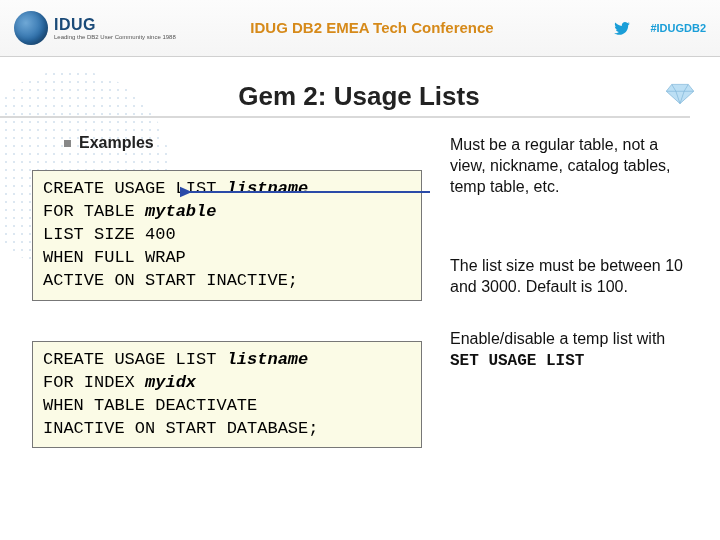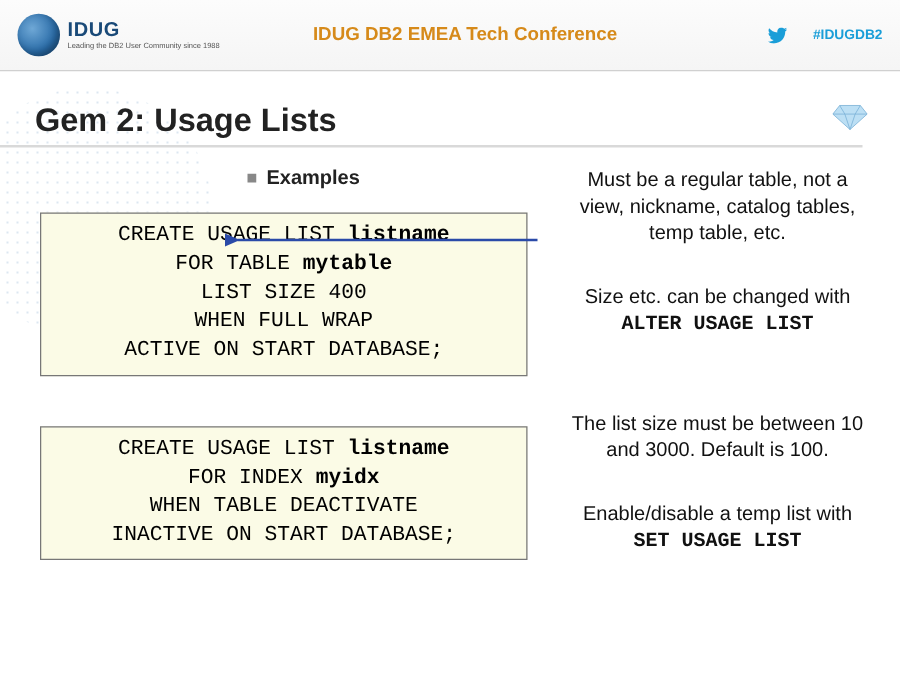--- a/index.html
+++ b/index.html
@@ -93,34 +93,34 @@
     pointer-events: none;
   }
   .slide-title {
     font-size: 26px;
     font-weight: 700;
     color: #222;
     padding: 24px 0 4px 28px;
     border-bottom: 2px solid #d9d9d9;
     margin-right: 30px;
     position: relative;
+    text-align: center;
   }
   .gem {
     position: absolute;
     right: -4px;
     top: 26px;
     width: 28px;
     height: 22px;
   }
   .content {
     display: flex;
     padding: 14px 22px 0 50px;
     gap: 28px;
     position: relative;
-    text-align: center;
   }
   .left {
     width: 372px;
     flex-shrink: 0;
   }
   .right {
     flex: 1;
     font-size: 16px;
     color: #111;
     line-height: 1.32;
@@ -146,20 +146,21 @@
     padding: 7px 10px 7px 10px;
     font-family: "Courier New", monospace;
     font-size: 17px;
     line-height: 1.35;
     white-space: pre;
     margin-left: -18px;
     margin-bottom: 40px;
     position: relative;
   }
   .code-italic {
+    font-style: italic;
     font-weight: 700;
   }
   .note {
     margin-bottom: 30px;
   }
   .mono {
     font-family: "Courier New", monospace;
     font-weight: 700;
   }
   .arrow-svg {
@@ -203,33 +204,30 @@
 <div class="content">
   <div class="left">
     <div class="examples-bullet">
       <span class="bullet-sq"></span><span>Examples</span>
     </div>
 
     <div class="codebox"><span>CREATE USAGE LIST </span><span class="code-italic">listname</span>
 <span>FOR TABLE </span><span class="code-italic">mytable</span>
 <span>LIST SIZE 400</span>
 <span>WHEN FULL WRAP</span>
-<span>ACTIVE ON START DATABASE;</span></div>
+<span>ACTIVE ON START INACTIVE;</span></div>
 
     <div class="codebox" style="margin-bottom:0"><span>CREATE USAGE LIST </span><span class="code-italic">listname</span>
 <span>FOR INDEX </span><span class="code-italic">myidx</span>
 <span>WHEN TABLE DEACTIVATE</span>
 <span>INACTIVE ON START DATABASE;</span></div>
   </div>
 
   <div class="right">
     <div class="note">Must be a regular table, not a view, nickname, catalog tables, temp table, etc.</div>
-    <div class="note">
-      <span>Size etc. can be changed with </span><span class="mono">ALTER USAGE LIST</span>
-    </div>
     <div class="note" style="margin-top:58px">The list size must be between 10 and 3000. Default is 100.</div>
     <div class="note">
       <span>Enable/disable a temp list with </span><span class="mono">SET USAGE LIST</span>
     </div>
   </div>
 
   <svg class="arrow-svg" style="left:180px; top:60px;" width="260" height="30">
     <defs>
         <marker id="ah1" markerWidth="8" markerHeight="8" refX="1" refY="3" orient="auto">
           <polygon points="7,0 0,3 7,6" fill="#2a4aa8"></polygon>

